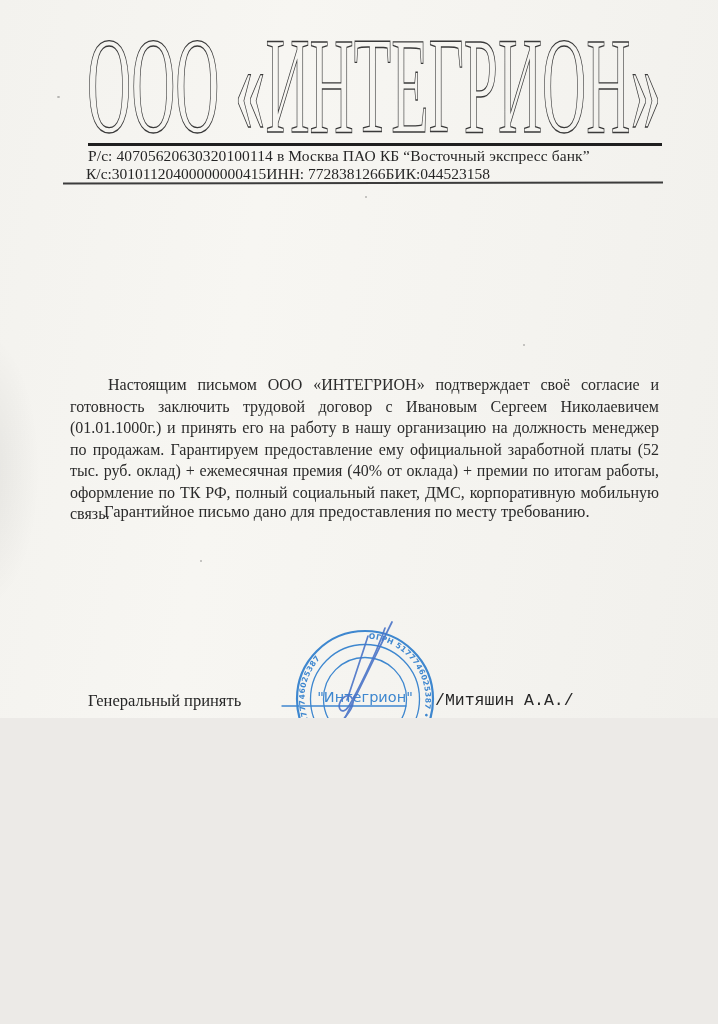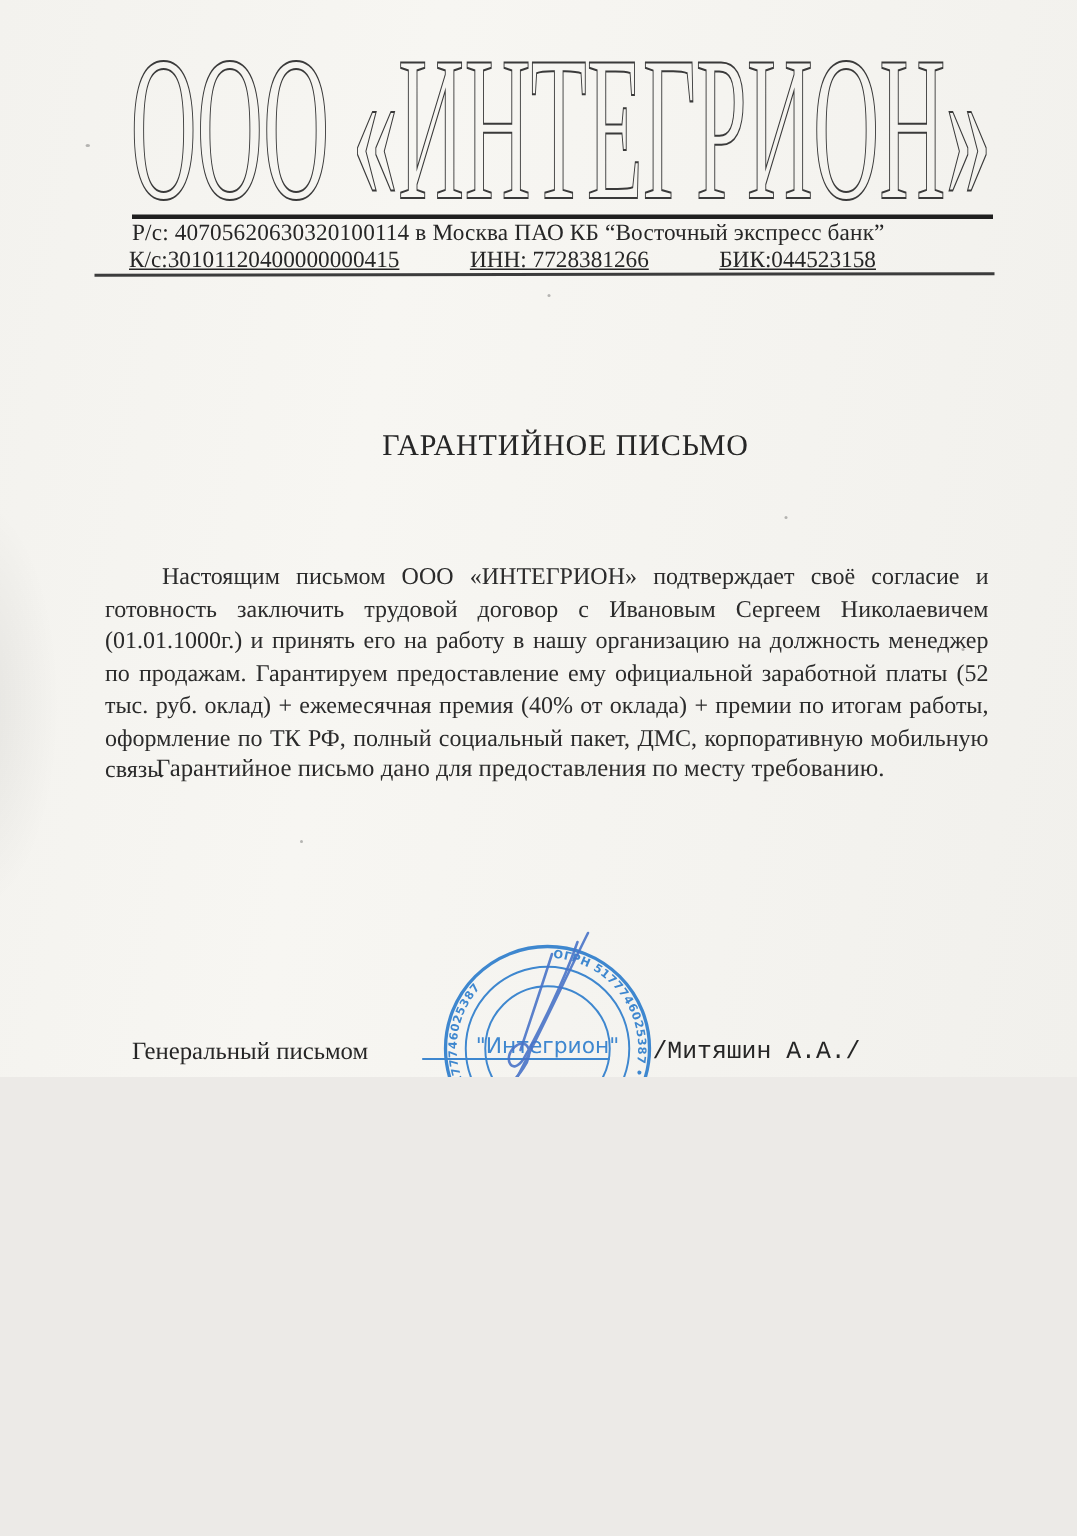--- a/index.html
+++ b/index.html
@@ -23,21 +23,21 @@
   .logo-svg text{
     font-family:"Liberation Serif", serif;
     font-size:138px;
     fill:none;stroke:#3a3a3a;stroke-width:1.35px;
   }
   .rule-thick{position:absolute;left:88px;top:143px;width:574px;height:3px;background:#1f1f1f;}
   .rule-thin{position:absolute;left:63px;top:182px;width:600px;height:1.5px;background:#3c3c3c;transform:rotate(-0.1deg);}
 
   .bank-line1{position:absolute;left:88px;top:147px;font-size:15.5px;white-space:nowrap;letter-spacing:.1px;}
   .bank-line1 .u{text-underline-offset:2px;}
-  .bank-line2{position:absolute;left:86px;top:165px;width:498px;display:flex;justify-content:space-between;font-size:15.5px;white-space:nowrap;text-decoration:underline;}
+  .bank-line2{position:absolute;left:86px;top:165px;width:498px;display:flex;font-size:15.5px;white-space:nowrap;}
 
   .ref-block{position:absolute;left:88px;top:211px;font-size:15.5px;line-height:17.5px;}
 
   .letter-title{
     position:absolute;left:96px;top:286px;width:562px;margin:0;
     text-align:center;font-size:20px;font-weight:normal;letter-spacing:.6px;white-space:nowrap;
   }
 
   .body-main{
     position:absolute;left:70px;top:374px;width:589px;margin:0;
@@ -80,26 +80,25 @@
 
   <div class="bank-line2">
     <span>К/с:30101120400000000415</span>
     <span>ИНН: 7728381266</span>
     <span>БИК:044523158</span>
   </div>
 
   <div class="rule-thin"></div>
 
 
-  <h1 class="letter-title">ГАРАНТИЙНОЕ ПИСЬМО</h1>
 
   <p class="body-main">Настоящим письмом ООО «ИНТЕГРИОН» подтверждает своё согласие и готовность заключить трудовой договор с Ивановым Сергеем Николаевичем (01.01.1000г.) и принять его на работу в нашу организацию на должность менеджер по продажам. Гарантируем предоставление ему официальной заработной платы (52 тыс. руб. оклад) + ежемесячная премия (40% от оклада) + премии по итогам работы, оформление по ТК РФ, полный социальный пакет, ДМС, корпоративную мобильную связь.</p>
   <p class="body-closing">Гарантийное письмо дано для предоставления  по месту требованию.</p>
 
-  <div class="sig-title">Генеральный письмом</div>
+  <div class="sig-title">Генеральный принять</div>
   <div class="sig-name">/Митяшин  А.А./</div>
 
   <svg class="stamp-svg" viewBox="0 0 142 142" aria-hidden="true">
     <defs>
       <path id="p-outer" d="M 71,10.5 A 60.5,60.5 0 1 1 70.95,10.5"></path>
       <path id="p-inner" d="M 68,118 A 47,47 0 1 1 67.95,118"></path>
       <path id="p-city" d="M 45,92 A 31.5,31.5 0 0 0 97,92"></path>
     </defs>
     <g fill="none" stroke-linecap="round" stroke="#2f7ecd">
       <circle cx="71" cy="71" r="68" stroke-width="2.2"></circle>

